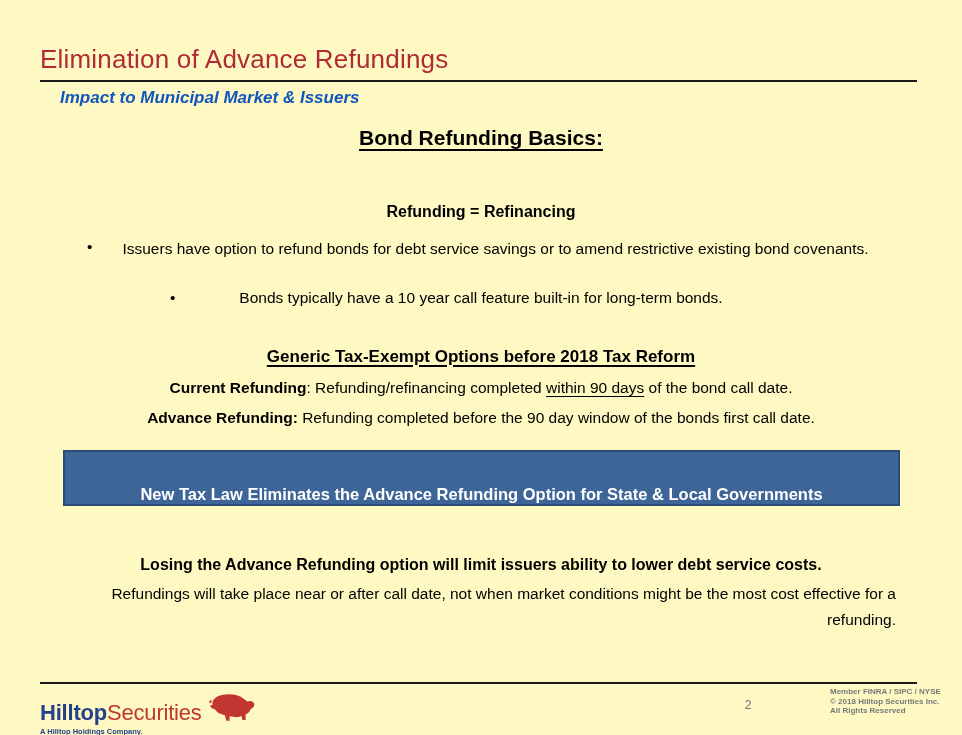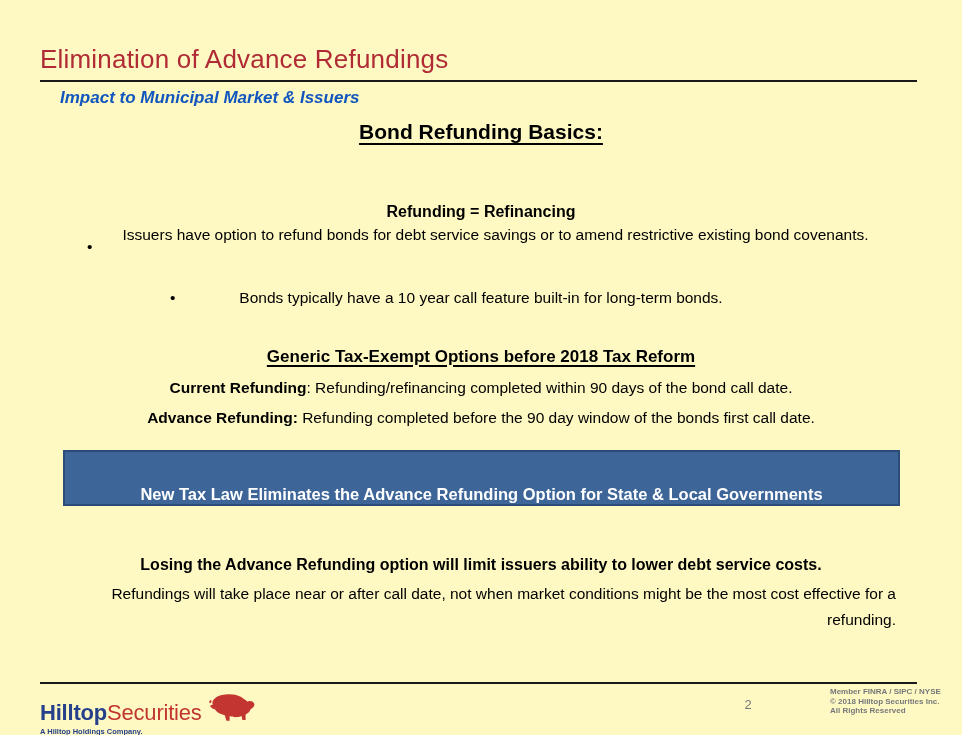--- a/index.html
+++ b/index.html
@@ -30,36 +30,36 @@
     font-size: 17px;
     font-style: italic;
     font-weight: 700;
     color: #1155BE;
     margin-left: 20px;
   }
 
   
   .center-line { left: 0; width: 962px; text-align: center; }
   .main-heading {
-    top: 120px;
+    top: 126px;
     font-size: 21px;
     font-weight: 700;
     text-decoration: underline;
     text-decoration-thickness: 2px;
     text-underline-offset: 4px;
   }
   .equivalence {
     top: 203px;
     font-size: 16px;
     font-weight: 700;
   }
 
   
   .bullet-1 {
-    left: 118px; top: 222px;
+    left: 118px; top: 236px;
     width: 755px;
     text-align: center;
     font-size: 15.5px;
     line-height: 26px;
   }
   .bullet-2 {
     left: 0; top: 287px;
     width: 962px;
     text-align: center;
     font-size: 15.5px;
@@ -81,21 +81,21 @@
     text-decoration: underline;
     text-decoration-thickness: 1.8px;
     text-underline-offset: 3px;
   }
   .refunding-line {
     font-size: 15.5px;
   }
   .refunding-line b, .refunding-line span { white-space: pre-wrap; }
   .current-line { top: 379px; }
   .advance-line { top: 409px; }
-  .u { text-underline-offset: 3px; }
+  .u { text-decoration: underline; text-underline-offset: 3px; }
 
   
   .banner {
     left: 63px; top: 450px;
     width: 833px; height: 52px;
     background: #3D6598;
     border: 2px solid #2B4B78;
     display: flex;
     align-items: flex-end;
     justify-content: center;

